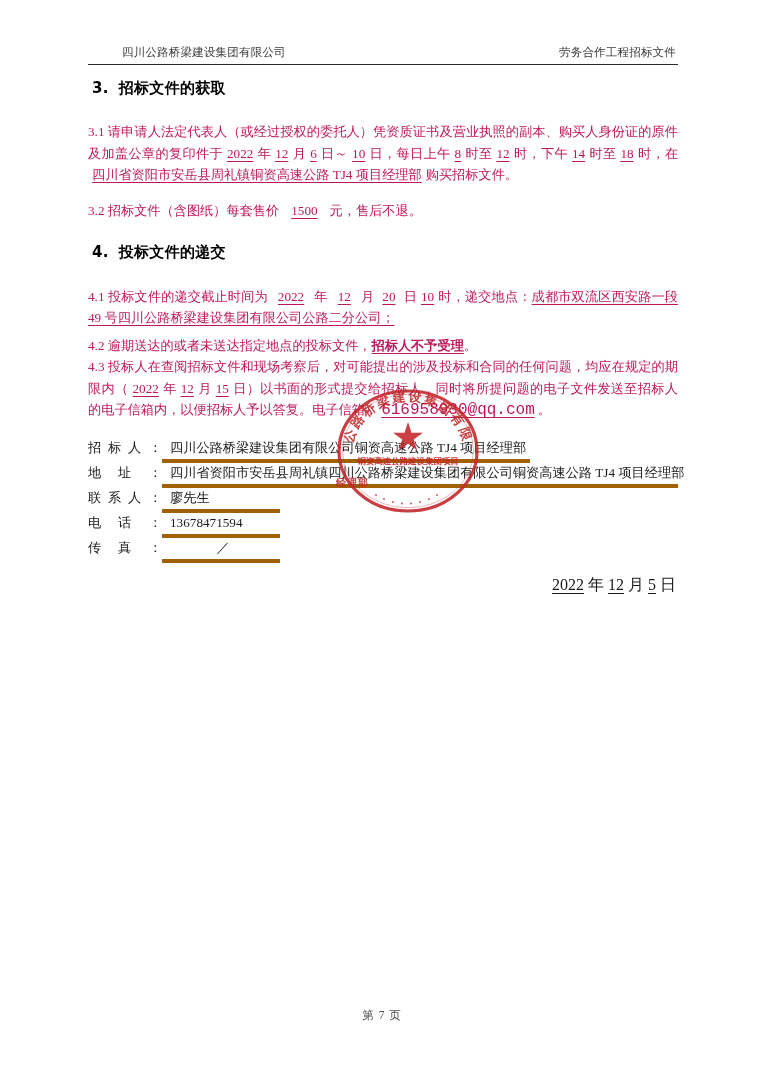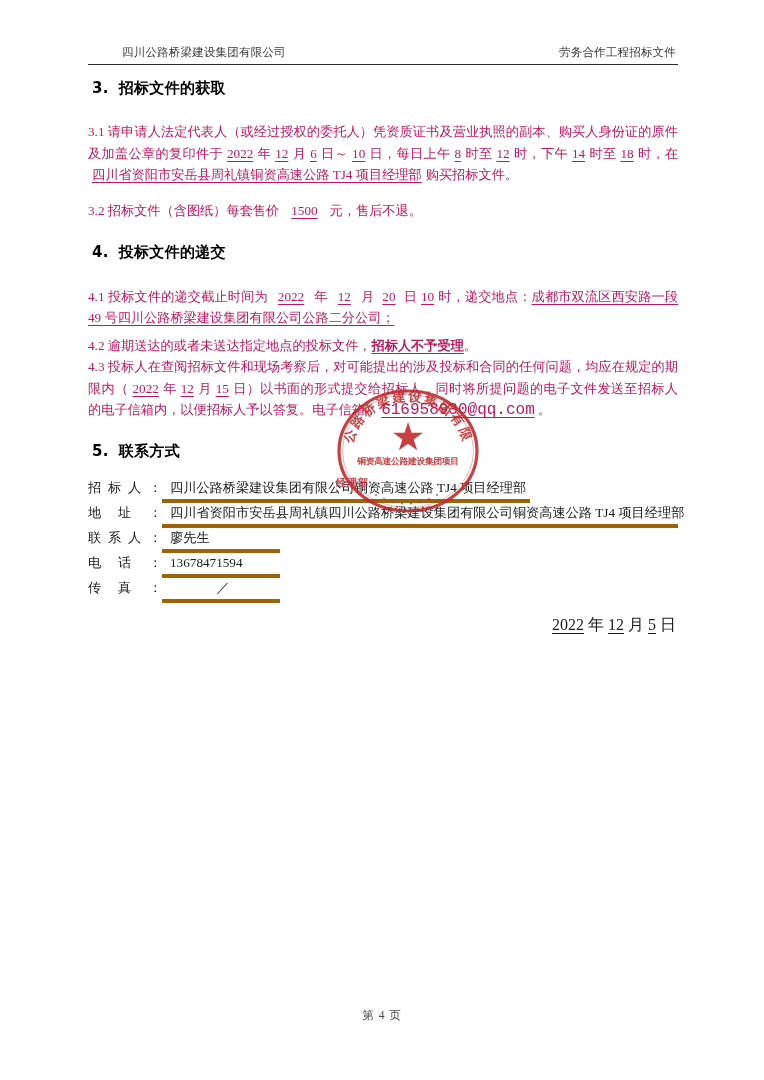--- a/index.html
+++ b/index.html
@@ -219,23 +219,20 @@
     <div class="gap-sm"></div>
 
     <p class="para">
       <span>4.2 逾期送达的或者未送达指定地点的投标文件，</span><span class="bold-ul">招标人不予受理</span><span>。</span>
     </p>
 
     <p class="para">
       <span>4.3 投标人在查阅招标文件和现场考察后，对可能提出的涉及投标和合同的任何问题，均应在规定的期限内（</span><span class="fill fill-pad">2022</span><span>年</span><span class="fill fill-pad">12</span><span>月</span><span class="fill fill-pad">15</span><span>日</span><span>）以书面的形式提交给招标人，同时将所提问题的电子文件发送至招标人的电子信箱内，以便招标人予以答复。电子信箱：</span><span class="mono-mail">616958930@qq.com</span><span>。</span>
     </p>
 
-    <h2 class="sec" style="margin-top:18px;">
-      <span class="num">5.</span><span>联系方式</span>
-    </h2>
 
     <div class="contact">
 
       <div class="contact-row">
         <span class="contact-label">
           <span>招</span>
             <span>标</span>
             <span>人</span>
             <span class="colon">：</span>
         </span>
@@ -307,16 +304,16 @@
           <circle cx="84" cy="114" r="1.1"></circle>
         <circle cx="93" cy="111" r="1.1"></circle>
           <circle cx="101" cy="107" r="1.1"></circle>
       </g>
     </svg>
     <div class="seal-mid-text">铜资高速公路建设集团项目</div>
     <div class="seal-bot-text">经理部</div>
   </div>
 
   <div class="doc-footer">
-    <span>第 4 页</span>
+    <span>第 7 页</span>
   </div>
 
 </div>
 
 </body></html>

